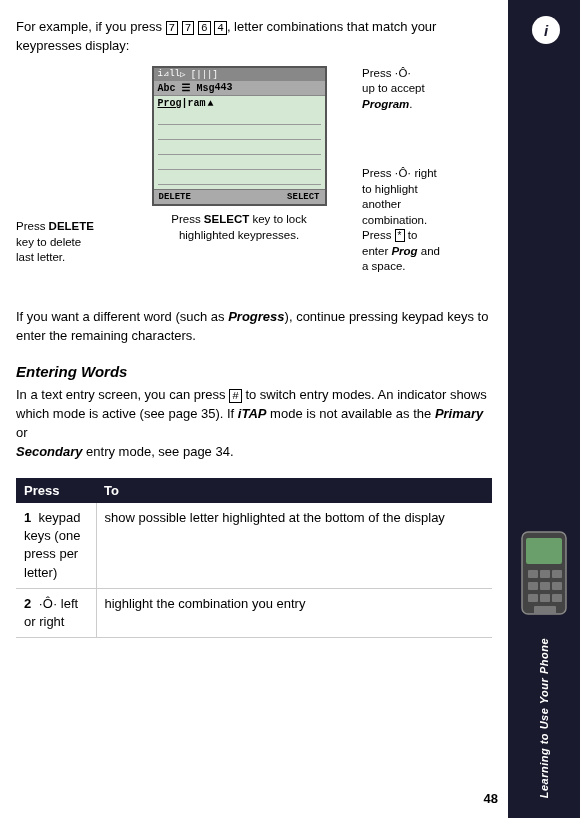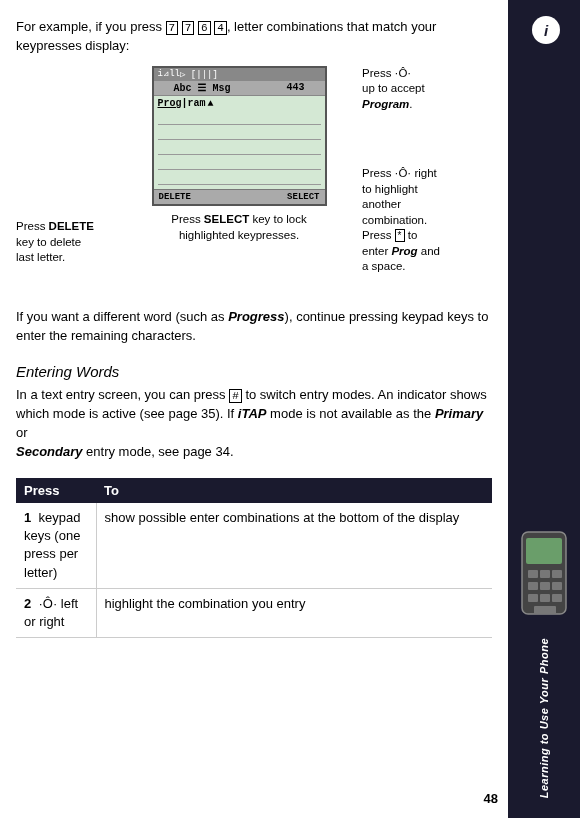--- a/index.html
+++ b/index.html
@@ -106,22 +106,21 @@
       background: #888;
       color: #fff;
       display: flex;
       justify-content: flex-start;
       padding: 1px 4px;
       font-size: 9px;
     }
     .screen-header {
       background: #aaa;
       display: flex;
-      justify-content: space-between;
-      padding: 1px 20px;
+      padding: 1px 4px;
       font-size: 10px;
       font-weight: bold;
       border-bottom: 1px solid #888;
     }
     .screen-body {
       padding: 2px 4px;
       min-height: 80px;
     }
     .screen-line {
       border-bottom: 1px solid #999;
@@ -171,21 +170,21 @@
     .below-diagram-text {
       font-size: 11.5px;
       line-height: 1.4;
       text-align: center;
       width: 175px;
     }
 
     
     .section-heading {
       font-size: 15px;
-      font-weight: normal;
+      font-weight: bold;
       font-style: italic;
       color: #000;
       margin: 8px 0 6px 0;
     }
 
     
     .data-table {
       width: 100%;
       border-collapse: collapse;
       margin-top: 6px;
@@ -339,21 +338,21 @@
           <th>Press</th>
           <th>To</th>
         </tr>
       </thead>
       <tbody>
         <tr class="table-row">
           <td>
             <strong>1</strong>&nbsp;
             <span>keypad keys (one press per letter)</span>
           </td>
-          <td>show possible enter combinations at the bottom of the display</td>
+          <td>show possible letter highlighted at the bottom of the display</td>
         </tr>
         <tr class="table-row">
           <td>
             <strong>2</strong>&nbsp;
             <span>·Ô·</span><span> left or right</span>
           </td>
           <td>highlight the combination you entry</td>
         </tr>
       </tbody>
     </table>

